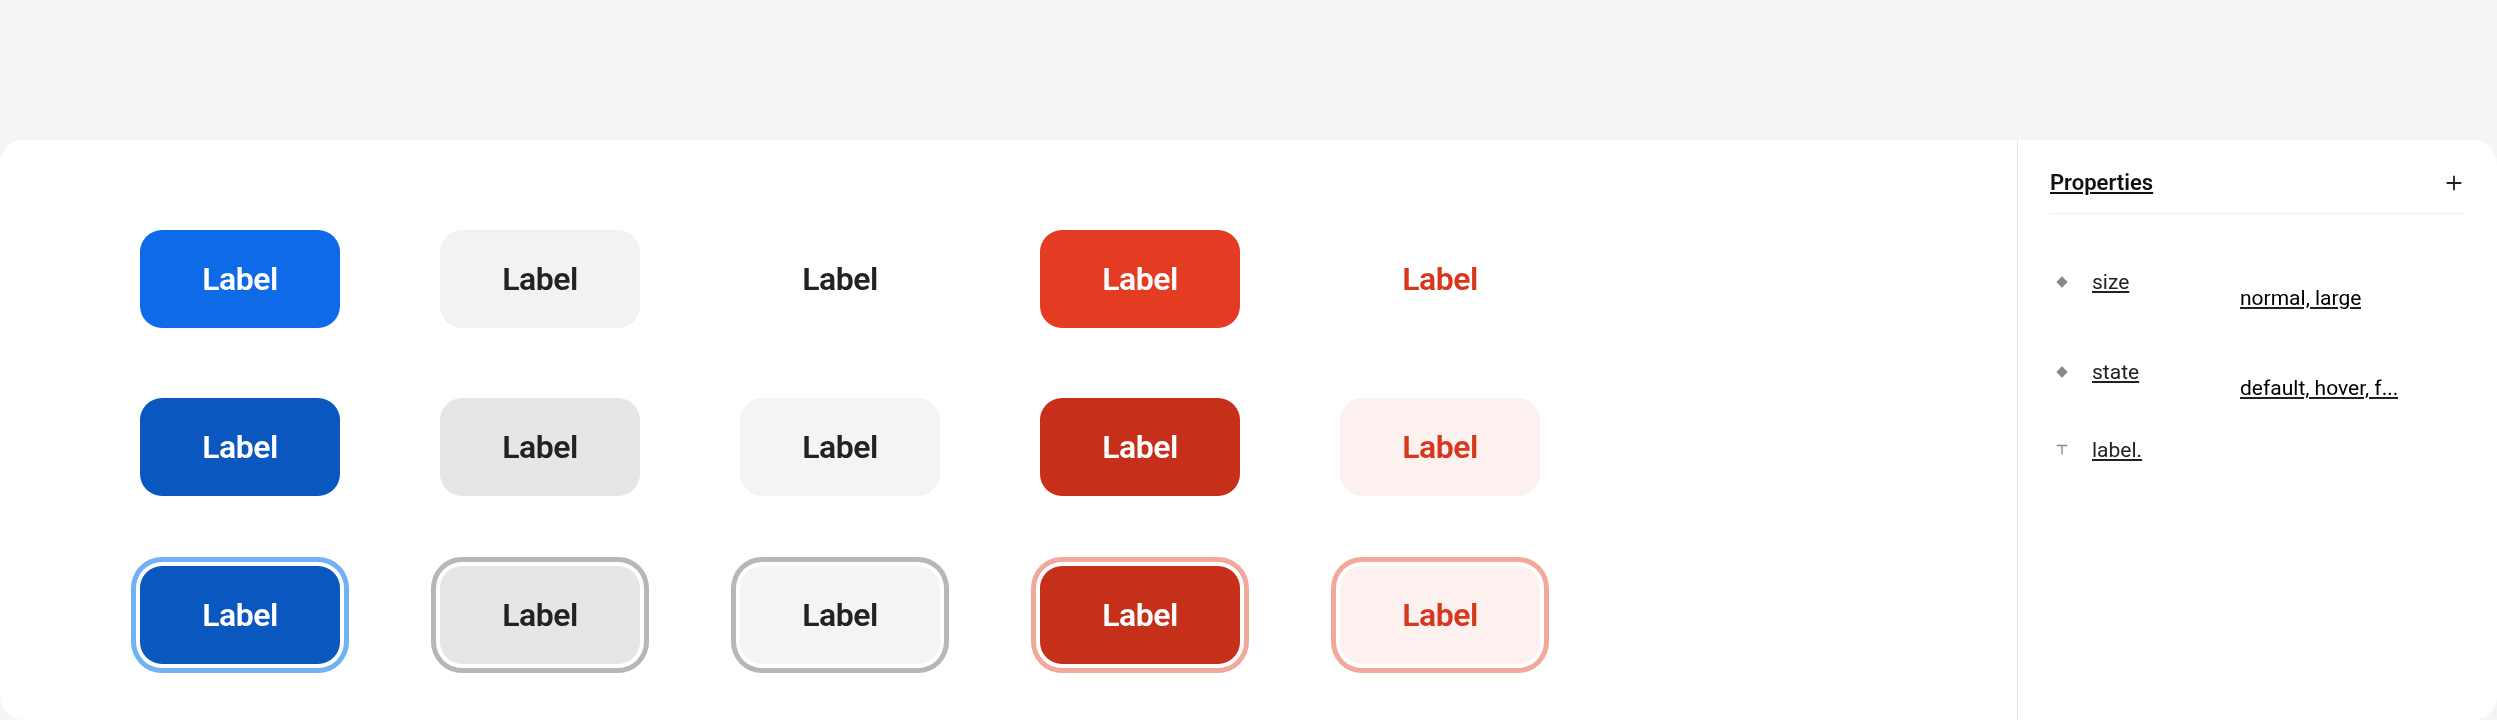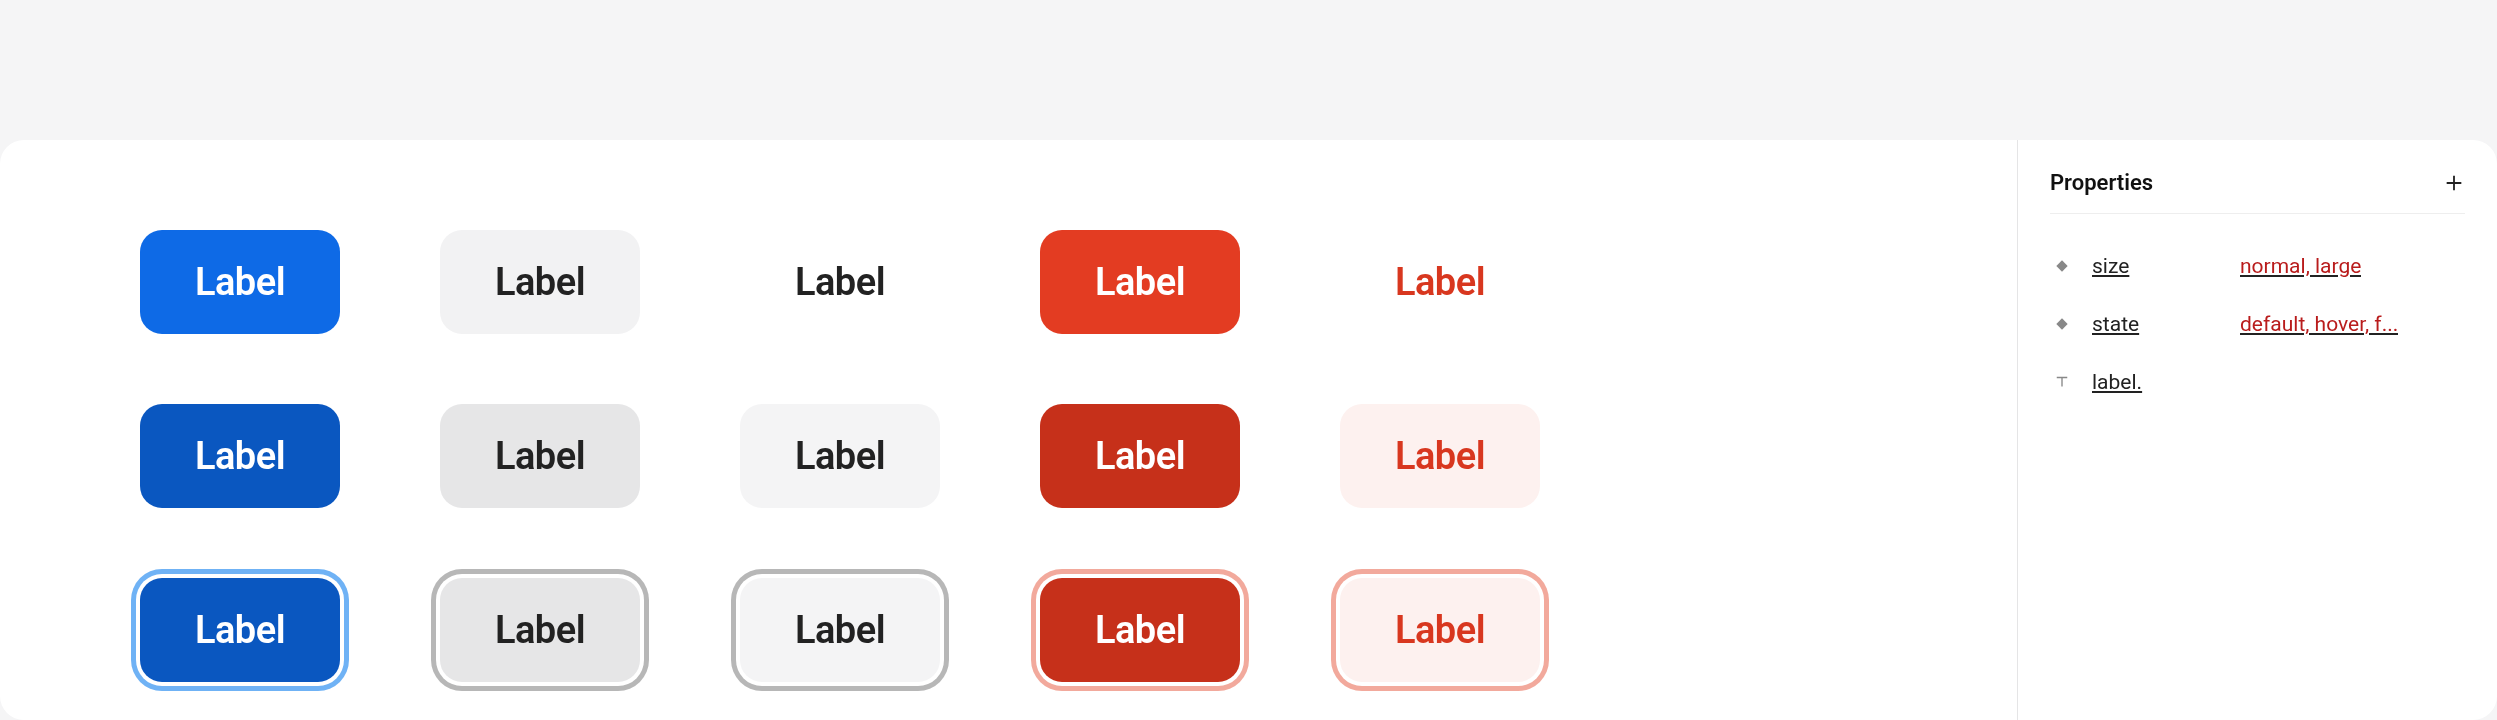--- a/index.html
+++ b/index.html
@@ -39,21 +39,21 @@
     gap: 70px;
     overflow: hidden;
   }
   .row {
     display: flex;
     gap: 100px;
   }
   .btn {
     border-radius: 22px;
     padding: 30px 48px;
-    font-size: 38px;
+    font-size: 32px;
     font-weight: 600;
     letter-spacing: -0.5px;
     display: inline-block;
     text-align: center;
     min-width: 200px;
     border: none;
     font-family: inherit;
     cursor: pointer;
   }
   
@@ -89,20 +89,21 @@
     align-items: center;
     justify-content: space-between;
     padding-bottom: 18px;
     border-bottom: 1px solid #eee;
     margin-bottom: 18px;
   }
   .panel-title {
     font-size: 22px;
     font-weight: 600;
     color: #111;
+    text-decoration: underline;
   }
   .plus-icon {
     width: 22px; height: 22px;
     display: inline-flex; align-items: center; justify-content: center;
   }
   .plus-icon svg { stroke: #222; }
   .prop-row {
     display: flex;
     align-items: center;
     gap: 18px;
@@ -114,25 +115,26 @@
   .prop-icon {
     width: 24px; height: 24px;
     display: inline-flex; align-items: center; justify-content: center;
     color: #888;
   }
   .prop-key {
     width: 130px;
     color: #222;
   }
   .prop-val {
-    color: #b91c1c;
+    color: #000000;
     white-space: nowrap;
     overflow: hidden;
     text-overflow: ellipsis;
     max-width: 220px;
+    margin-top: 32px;
   }
 </style>
 </head>
 <body>
 
 <div class="outer">
   <div class="topbar"></div>
 
   <div class="content-area">
 

